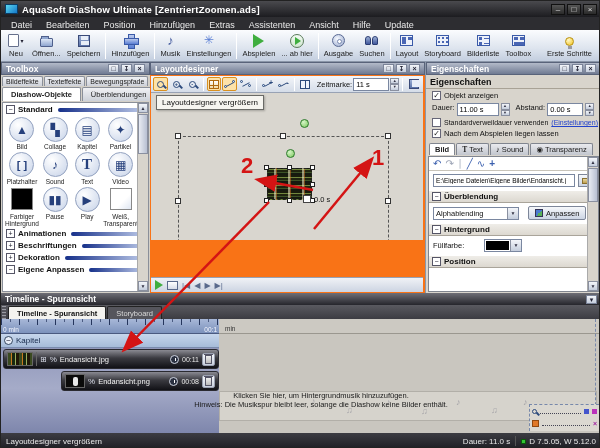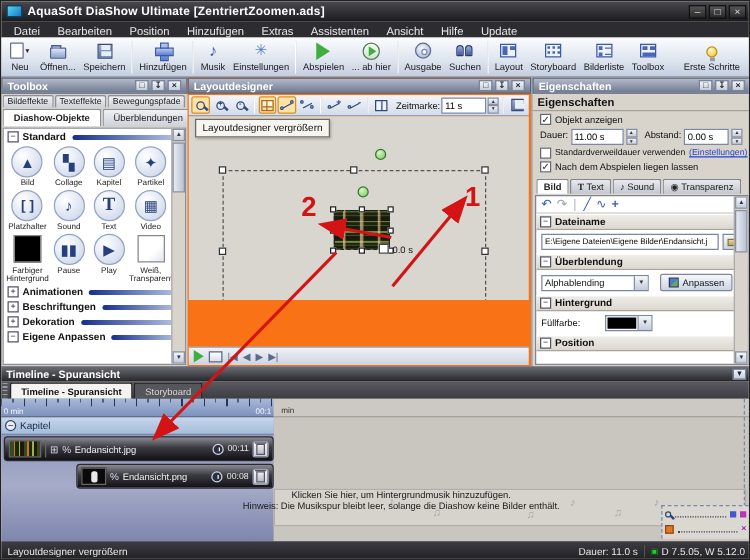--- a/index.html
+++ b/index.html
@@ -585,24 +585,20 @@
     </div>
     <div class="propbody">
       <div class="minitb">
         <span>↶</span>
         <span style="color:#9aa2b4;">↷</span>
         <span style="color:#8a94a8;font-size:8px;">│</span>
         <span>╱</span>
         <span>∿</span>
         <span style="font-weight:bold;">+</span>
       </div>
-      <div class="shead">
-        <span class="secbox">−</span>
-        <span class="t">Dateiname</span>
-      </div>
       <div class="srow">
         <input class="fld" style="flex: 1 1 0%; font-size: 6.5px;" value="E:\Eigene Dateien\Eigene Bilder\Endansicht.j">
         <span class="folderbtn">
             <i></i>
           </span>
       </div>
       <div class="shead">
         <span class="secbox">−</span>
         <span class="t">Überblendung</span>
       </div>

